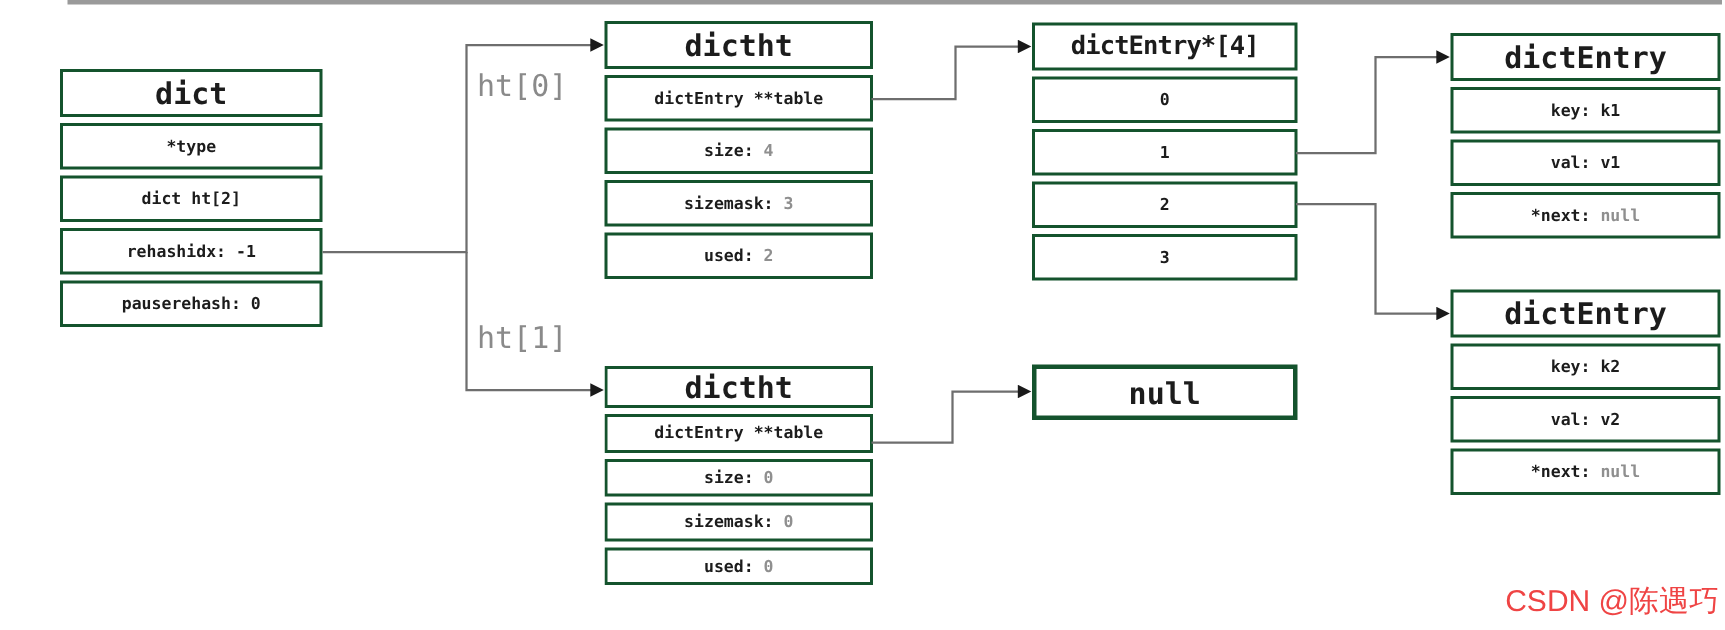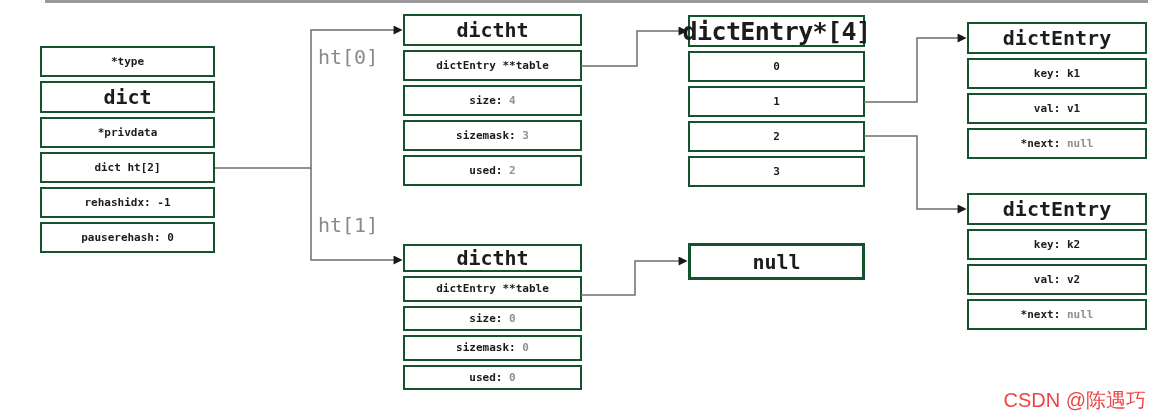--- a/index.html
+++ b/index.html
@@ -14,21 +14,21 @@
   }
   .box{
     position:absolute;display:flex;flex-direction:column;gap:4px;
   }
   .cell{
     box-sizing:border-box;border:2px solid #14532d;background:#ffffff;
     display:flex;align-items:center;justify-content:center;
     white-space:pre;color:#1c1c1c;
   }
   .box-title{height:32px;font-weight:bold;font-size:20px;letter-spacing:0;}
-  .box.bucket .box-title{font-size:25px;letter-spacing:-0.6px;}
+  .box.bucket .box-title{font-size:17px;letter-spacing:-0.6px;}
   .box-row{height:31px;font-size:11px;font-weight:bold;}
   .row-value{color:#8f8f8f;}
   .box.clipped{height:146px;overflow:hidden;}
   .null-cell{height:37px;border-width:3px;font-weight:bold;font-size:20px;}
   .ht-label{
     position:absolute;color:#8a8a8a;font-size:20px;
     font-family:"DejaVu Sans Mono","Liberation Mono",monospace;
   }
   .watermark{
     position:absolute;right:4px;bottom:6px;
@@ -40,23 +40,22 @@
     pointer-events:none;
   }
   svg.connectors polyline{fill:none;stroke:#6e6e6e;stroke-width:1.5;}
 </style>
 </head>
 <body>
 
 <div class="top-bar"></div>
 
 <div class="box" style="left:40px;top:46px;width:175px">
-  <div class="cell box-row"><span class="row-label">*type</span></div>
-<div class="cell box-title">dict</div>
-    <div class="cell box-row"><span class="row-label">*privdata</span></div>
+  <div class="cell box-title">dict</div>
+<div class="cell box-row"><span class="row-label">*type</span></div>
     <div class="cell box-row"><span class="row-label">dict ht[2]</span></div>
     <div class="cell box-row"><span class="row-label">rehashidx: -1</span></div>
     <div class="cell box-row"><span class="row-label">pauserehash: 0</span></div>
   </div>
 
 <div class="box" style="left:403px;top:14px;width:179px">
   <div class="cell box-title">dictht</div>
 <div class="cell box-row"><span class="row-label">dictEntry **table</span></div>
     <div class="cell box-row"><span class="row-label">size:</span><span class="row-value">&nbsp;4</span></div>
     <div class="cell box-row"><span class="row-label">sizemask:</span><span class="row-value">&nbsp;3</span></div>

